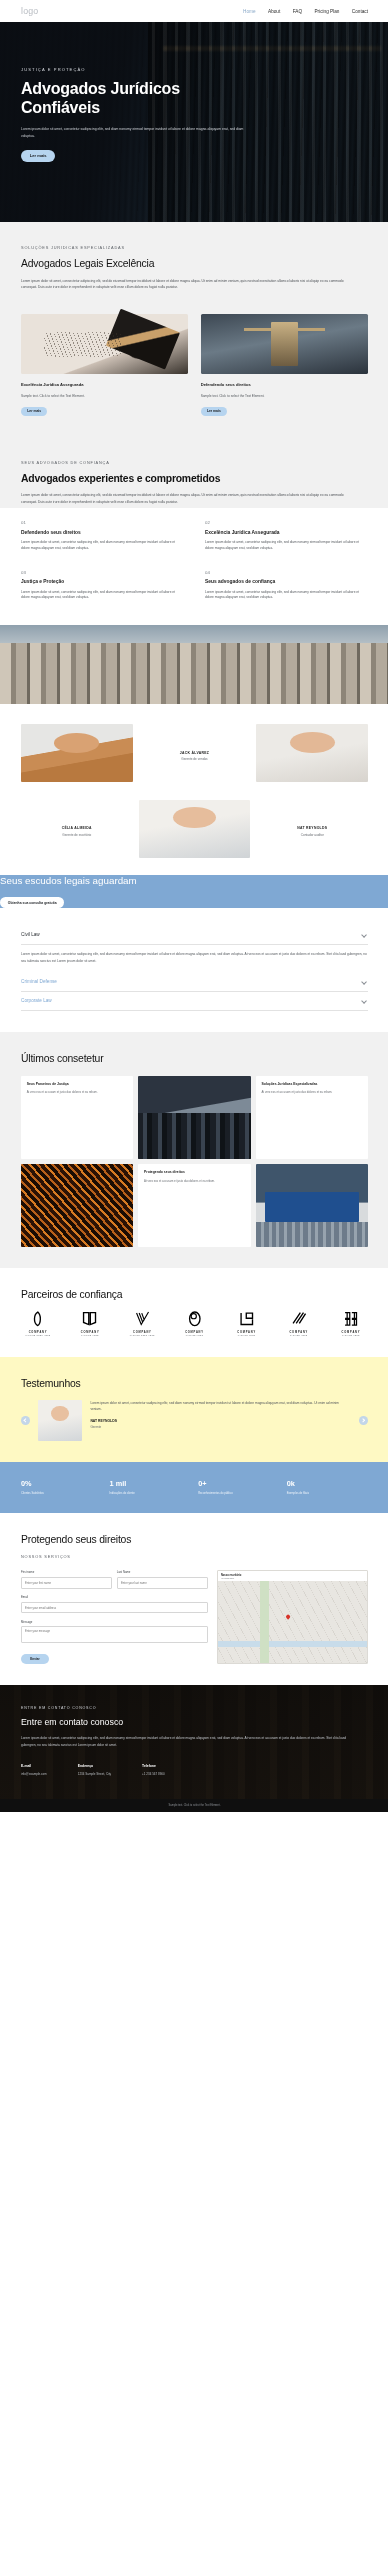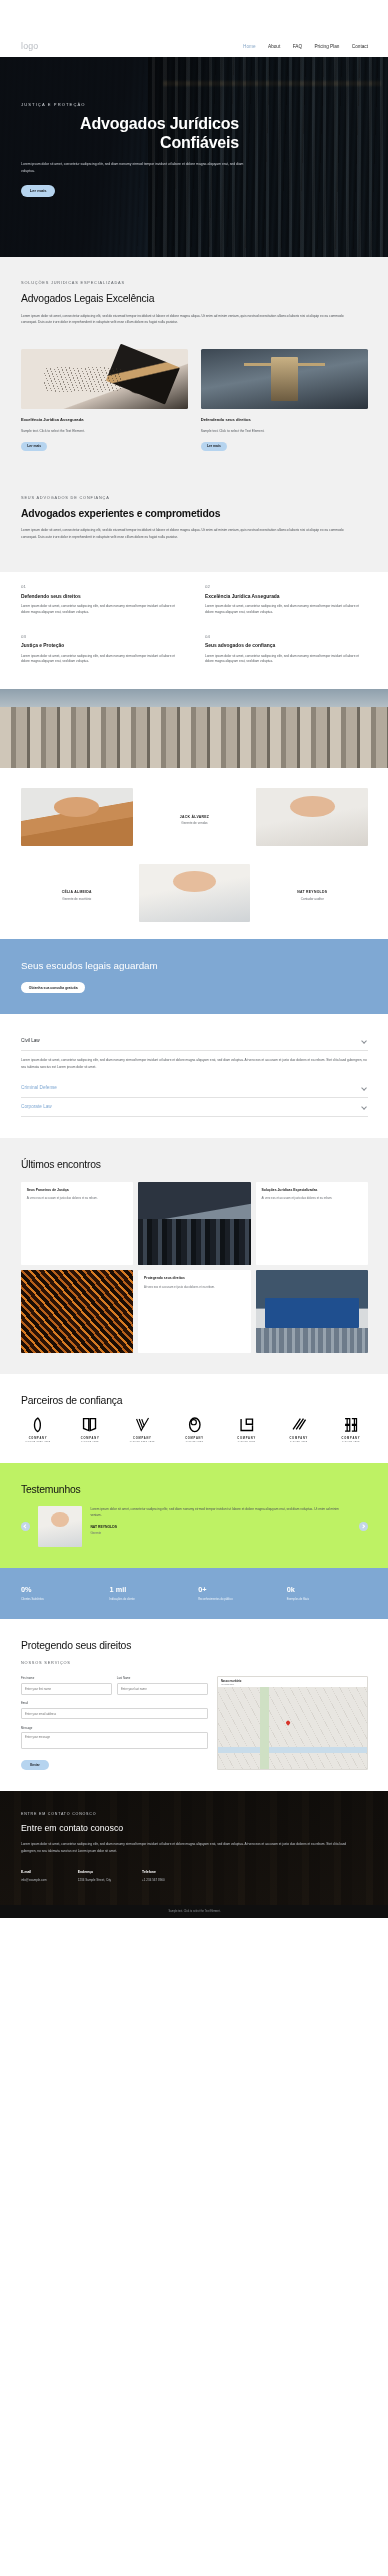--- a/index.html
+++ b/index.html
@@ -3,21 +3,21 @@
 <meta charset="utf-8">
 <style>
   * { margin:0; padding:0; box-sizing:border-box; }
   body {
     width:389px;
     font-family:"Liberation Sans", sans-serif;
     background:#ffffff;
     color:#1a1a1a;
     -webkit-font-smoothing:antialiased;
   }
-  .wrap { width:389px; position:relative; overflow:hidden;margin-top:35px; }
+  .wrap { width:389px; position:relative; overflow:hidden; }
 
   
   .navbar {
     height:22px; background:#fff; display:flex; align-items:center;
     padding:0 21px; justify-content:space-between;
   }
   .logo { font-size:8.8px; color:#b8bcc2; letter-spacing:0.2px; }
   .navlinks { display:flex; gap:12.4px; align-items:center; }
   .navlinks span { font-size:4.7px; color:#2b2b2b; }
   .navlinks span.active { color:#8aa9c8; }
@@ -39,21 +39,21 @@
     content:""; position:absolute; left:38%; top:0; right:0; height:100%;
     background:repeating-linear-gradient(90deg, rgba(0,0,0,.55) 0 4.1px, rgba(120,95,60,.10) 4.1px 7.3px, rgba(0,0,0,.5) 7.3px 11.4px);
     opacity:.9;
   }
   .hero-bg:before{
     content:""; position:absolute; left:42%; top:12%; right:2%; height:5.2px;
     background:rgba(140,115,70,.20); filter:blur(1px);
   }
   .hero-inner { position:relative; padding:45px 21px 0 21px; }
   .eyebrow { font-size:4.1px; letter-spacing:1.1px; color:#d6d9de; text-transform:uppercase; margin-bottom:8.3px; }
-  .hero h1 { font-size:16px; line-height:1.18; font-weight:700; letter-spacing:-0.2px; max-width:218px;text-align:right; }
+  .hero h1 { font-size:16px; line-height:1.18; font-weight:700; letter-spacing:-0.2px; max-width:218px; }
   .hero p { font-size:3.4px; line-height:1.9; color:#cfd3d9; margin-top:8.3px; max-width:223px; }
   .btn-primary {
     display:inline-block; margin-top:10.4px; background:#b6d4ef; color:#17191c;
     font-size:4.1px; font-weight:700; padding:3.6px 8.8px; border-radius:6.7px; border:none; cursor:pointer;
   }
 
   
   .sec { padding:23px 21px; }
   .sec.grey { background:#f1f1f1; }
   .kicker { font-size:3.9px; letter-spacing:0.8px; color:#5c6066; text-transform:uppercase; margin-bottom:8.3px; }
@@ -107,21 +107,21 @@
   .p1:after{content:"";position:absolute;left:30%;top:16%;width:40%;height:34%;background:#d9a273;border-radius:50%;}
   .p2 { background:linear-gradient(170deg,#eceae6 0 48%, #d7d3cd 100%); position:relative; }
   .p2:after{content:"";position:absolute;left:30%;top:14%;width:40%;height:36%;background:#e3b896;border-radius:50%;}
   .p3 { background:linear-gradient(170deg,#f1efeb 0 40%, #cfd3d6 100%); position:relative; }
   .p3:after{content:"";position:absolute;left:31%;top:13%;width:38%;height:36%;background:#e6bd9c;border-radius:50%;}
   .tname { font-size:3.4px; font-weight:700; letter-spacing:0.3px; margin-top:6.2px; }
   .trole { font-size:3.1px; color:#6a6e73; margin-top:2.6px; }
   .tcell.txtonly { display:flex; flex-direction:column; justify-content:center; }
 
   
-  .cta { background:#7fa8d3; padding:21px; }
+  .cta { background:#7fa8d3; }
   .cta h2 { color:#fff; font-size:9.8px; font-weight:400; margin-bottom:9.3px; }
   .cta .btn { display:inline-block; background:#fff; color:#1c1f23; font-size:3.4px;
     font-weight:700; padding:3.6px 7.8px; border-radius:6.2px; border:none; cursor:pointer; }
 
   
   .acc { padding:17.6px 21px 21px; }
   .accrow { border-bottom:0.5px solid #e2e2e2; padding:6.7px 0; display:flex;
     align-items:center; justify-content:space-between; cursor:pointer; }
   .accrow .t { font-size:4.7px; color:#2b2f34; }
   .accrow.open .t { color:#2b2f34; }
@@ -151,21 +151,21 @@
 
   
   .partners { padding:21px; }
   .plogos { display:flex; justify-content:space-between; align-items:flex-start; margin-top:11.4px; }
   .plogo { width:34px; text-align:center; }
   .plogo svg { display:block; margin:0 auto 3.6px; }
   .plogo .cn { font-size:2.6px; font-weight:700; letter-spacing:0.8px; }
   .plogo .tl { font-size:1.6px; letter-spacing:0.5px; color:#55595e; margin-top:1px; }
 
   
-  .testi { background:#bef264; padding:21px; }
+  .testi { background:#fef9c3; padding:21px; }
   .trow { display:flex; align-items:center; gap:8.3px; margin-top:11.4px; }
   .arrow { width:8.8px; height:8.8px; border-radius:50%; background:#c3d6e9; flex:none;
     display:flex; align-items:center; justify-content:center; cursor:pointer; }
   .arrow i { width:2.6px; height:2.6px; border-top:0.5px solid #fff; border-left:0.5px solid #fff; display:block; }
   .arrow.left i { transform:rotate(-45deg); }
   .arrow.right i { transform:rotate(135deg); }
   .tcard { flex:1; display:flex; gap:8.3px; align-items:flex-start; }
   .tcard .av { width:44px; height:41px; flex:none;
     background:linear-gradient(170deg,#f0eeea 0 44%, #d2d6d9 100%); position:relative; border-radius:1px; }
   .tcard .av:after{content:"";position:absolute;left:30%;top:14%;width:40%;height:38%;background:#e8c0a0;border-radius:50%;}
@@ -263,21 +263,21 @@
       <button class="btn-sm">Ler mais</button>
     </div>
     <div class="card">
       <div class="ph ph-lady"></div>
       <h3>Defendendo seus direitos</h3>
       <p>Sample text. Click to select the Text Element.</p>
       <button class="btn-sm">Ler mais</button>
     </div>
   </div>
 
-  <div class="sec grey" style="padding-bottom:31px">
+  <div class="sec grey" style="padding-bottom:2px">
     <div class="kicker">SEUS ADVOGADOS DE CONFIANÇA</div>
     <div class="h2 bold">Advogados experientes e comprometidos</div>
     <div class="body-txt">Lorem ipsum dolor sit amet, consectetur adipiscing elit, sed do eiusmod tempor incididunt ut labore et dolore magna aliqua. Ut enim ad minim veniam, quis nostrud exercitation ullamco laboris nisi ut aliquip ex ea commodo consequat. Duis aute irure dolor in reprehenderit in voluptate velit esse cillum dolore eu fugiat nulla pariatur.</div>
   </div>
 
   <div style="background:#fff;height:12.4px"></div>
 
   <div class="numgrid">
     <div class="numitem">
       <div class="n">01</div>
@@ -345,21 +345,21 @@
       <div class="t blue">Criminal Defense</div>
       <div class="chev"></div>
     </div>
     <div class="accrow">
       <div class="t blue">Corporate Law</div>
       <div class="chev"></div>
     </div>
   </div>
 
   <div class="blog">
-    <div class="h2">Últimos encontros</div>
+    <div class="h2">Últimos consetetur</div>
     <div class="bgrid">
       <div class="bc txt span2">
         <h5>Seus Parceiros de Justiça</h5>
         <p>At vero eos et accusam et justo duo dolores et ea rebum.</p>
       </div>
       <div class="bc span2 im-police"></div>
       <div class="bc txt span2">
         <h5>Soluções Jurídicas Especializadas</h5>
         <p>At vero eos et accusam et justo duo dolores et ea rebum.</p>
       </div>

